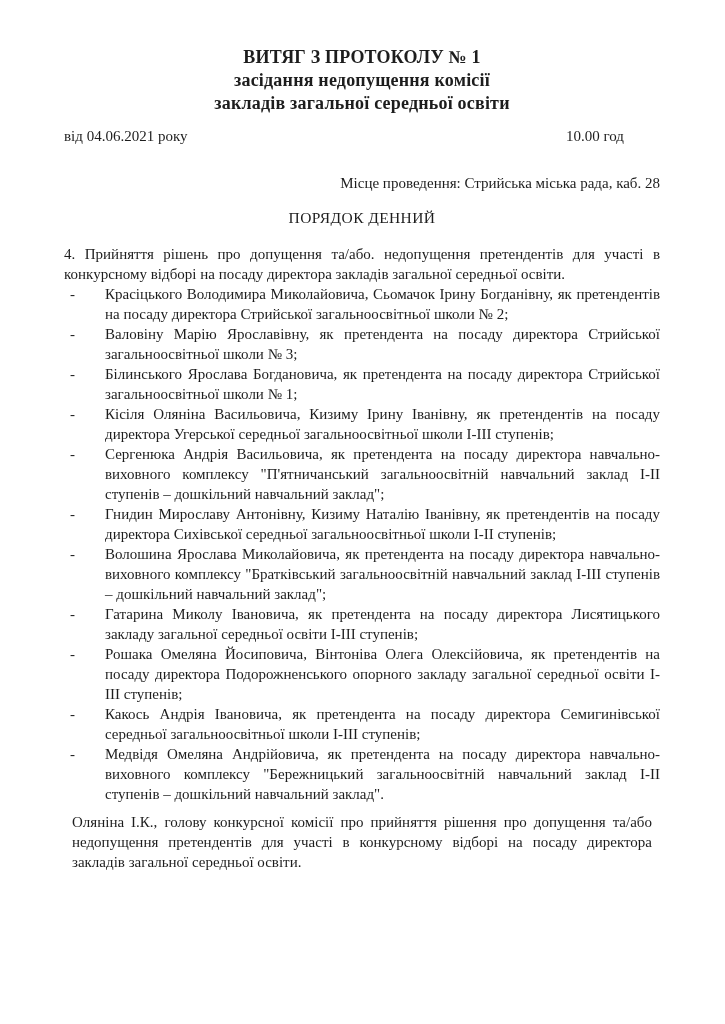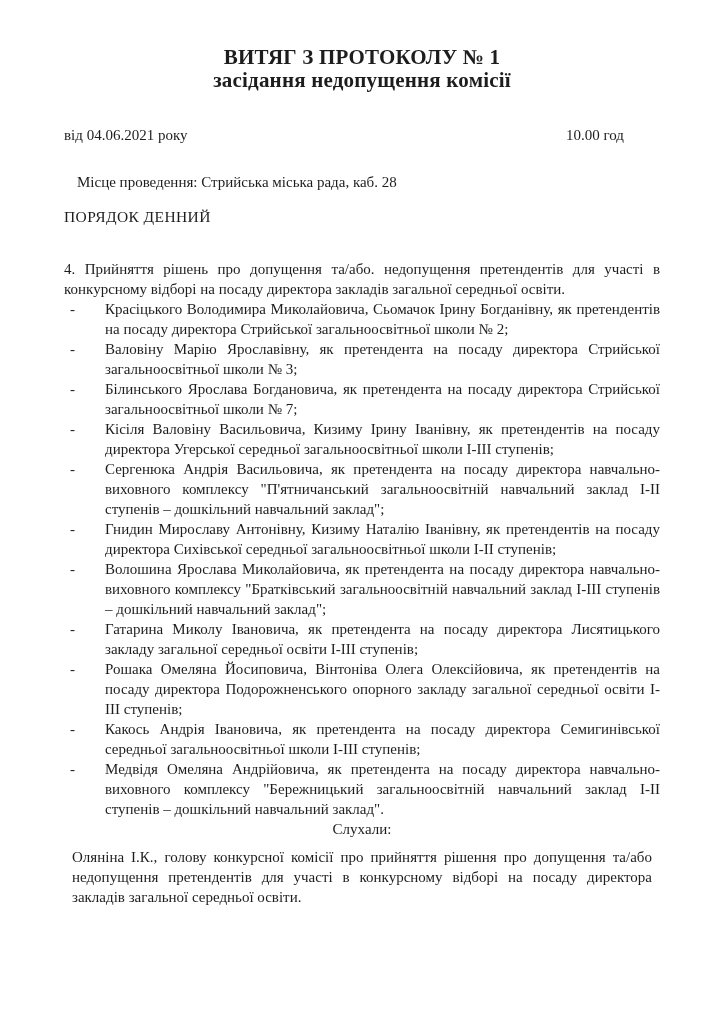--- a/index.html
+++ b/index.html
@@ -12,41 +12,41 @@
     padding: 46px 65px 0 64px;
     font-family: "Liberation Serif", "DejaVu Serif", serif;
     font-size: 15px;
     line-height: 20px;
     color: #1d1d1d;
     overflow: hidden;
   }
   .doc-title {
     text-align: center;
     font-weight: bold;
-    font-size: 21px;
+    font-size: 18px;
     line-height: 23px;
     letter-spacing: 0.2px;
   }
   .date-row {
     display: flex;
     justify-content: space-between;
-    margin-top: 33px;
+    margin-top: 11px;
   }
   .date-row .time { margin-right: 36px; text-align: right; }
-  .location-line { margin: 27px 0 0 13px; }
+  .location-line { margin: 27px 0 0 0; text-align: right; }
   .agenda-heading {
     margin: 15px 0 0 0;
-    text-align: left;
+    text-align: center;
     font-weight: normal;
     font-size: 15.5px;
     line-height: 20px;
     letter-spacing: 0.4px;
   }
   .para {
-    margin: 32px 0 0 0;
+    margin: 16px 0 0 0;
     text-align: justify;
   }
   .candidate-list { margin: 0; }
   .list-item { display: flex; }
   .list-item .marker {
     flex: 0 0 41px;
     box-sizing: border-box;
     padding-left: 6px;
   }
   .list-item .item-text {
@@ -58,20 +58,21 @@
   .heard-para { margin: 8px; text-align: justify; }
 </style>
 </head>
 <body>
 
 <div class="page">
 
   <div class="doc-title">
     <div>ВИТЯГ З ПРОТОКОЛУ № 1</div>
     <div>засідання недопущення комісії</div>
+    <div>закладів загальної середньої освіти</div>
   </div>
 
   <div class="date-row">
     <span class="date">від 04.06.2021 року</span>
     <span class="time">10.00 год</span>
   </div>
 
   <p class="location-line">Місце проведення: Стрийська міська рада, каб. 28</p>
 
   <p class="agenda-heading">ПОРЯДОК ДЕННИЙ</p>
@@ -84,26 +85,26 @@
       <span class="item-text">Красіцького Володимира Миколайовича, Сьомачок Ірину Богданівну, як претендентів на посаду директора Стрийської загальноосвітньої школи № 2;</span>
     </div>
 
     <div class="list-item">
       <span class="marker">-</span>
       <span class="item-text">Валовіну Марію Ярославівну, як претендента на посаду директора Стрийської загальноосвітньої школи № 3;</span>
     </div>
 
     <div class="list-item">
       <span class="marker">-</span>
-      <span class="item-text">Білинського Ярослава Богдановича, як претендента на посаду директора Стрийської загальноосвітньої школи № 7;</span>
+      <span class="item-text">Білинського Ярослава Богдановича, як претендента на посаду директора Стрийської загальноосвітньої школи № 1;</span>
     </div>
 
     <div class="list-item">
       <span class="marker">-</span>
-      <span class="item-text">Кісіля Валовіну Васильовича, Кизиму Ірину Іванівну, як претендентів на посаду директора Угерської середньої загальноосвітньої школи  І-ІІІ ступенів;</span>
+      <span class="item-text">Кісіля Оляніна Васильовича, Кизиму Ірину Іванівну, як претендентів на посаду директора Угерської середньої загальноосвітньої школи  І-ІІІ ступенів;</span>
     </div>
 
     <div class="list-item">
       <span class="marker">-</span>
       <span class="item-text">Сергенюка Андрія Васильовича, як претендента на посаду директора навчально-виховного комплексу "П'ятничанський загальноосвітній навчальний заклад І-ІІ ступенів – дошкільний навчальний заклад";</span>
     </div>
 
     <div class="list-item">
       <span class="marker">-</span>
       <span class="item-text">Гнидин Мирославу Антонівну,  Кизиму Наталію Іванівну, як претендентів на посаду директора Сихівської середньої загальноосвітньої школи  І-ІІ ступенів;</span>
@@ -128,17 +129,16 @@
       <span class="marker">-</span>
       <span class="item-text">Какось Андрія Івановича, як претендента на посаду директора Семигинівської середньої загальноосвітньої школи  І-ІІІ ступенів;</span>
     </div>
 
     <div class="list-item">
       <span class="marker">-</span>
       <span class="item-text">Медвідя Омеляна Андрійовича, як претендента на посаду директора навчально-виховного комплексу "Бережницький загальноосвітній навчальний заклад І-ІІ ступенів – дошкільний навчальний заклад".</span>
     </div>
   </div>
 
-  <p class="centered-heading">Слухали:</p>
 
   <p class="heard-para">Оляніна І.К., голову конкурсної комісії про прийняття рішення про допущення та/або недопущення претендентів для участі в конкурсному відборі на посаду директора закладів загальної середньої освіти.</p>
 
 </div>
 
 </body></html>

